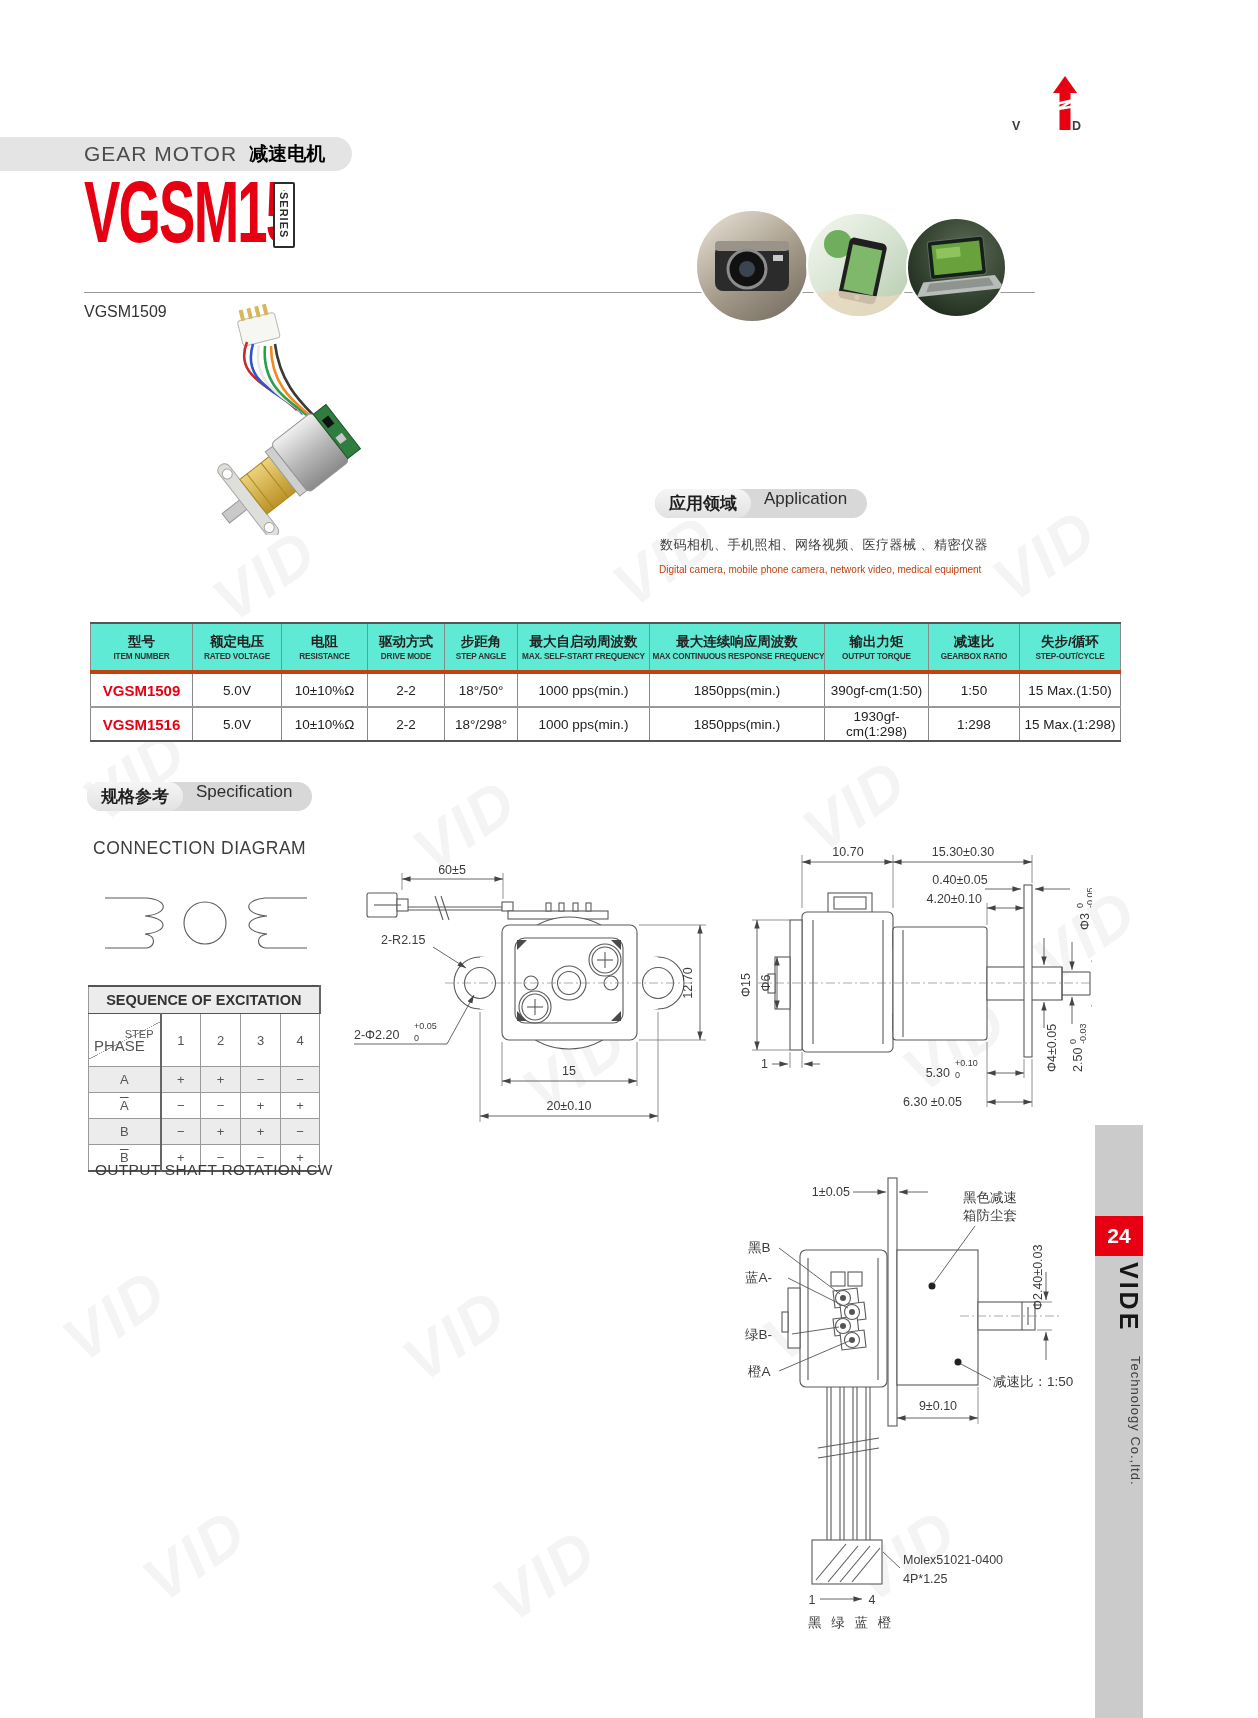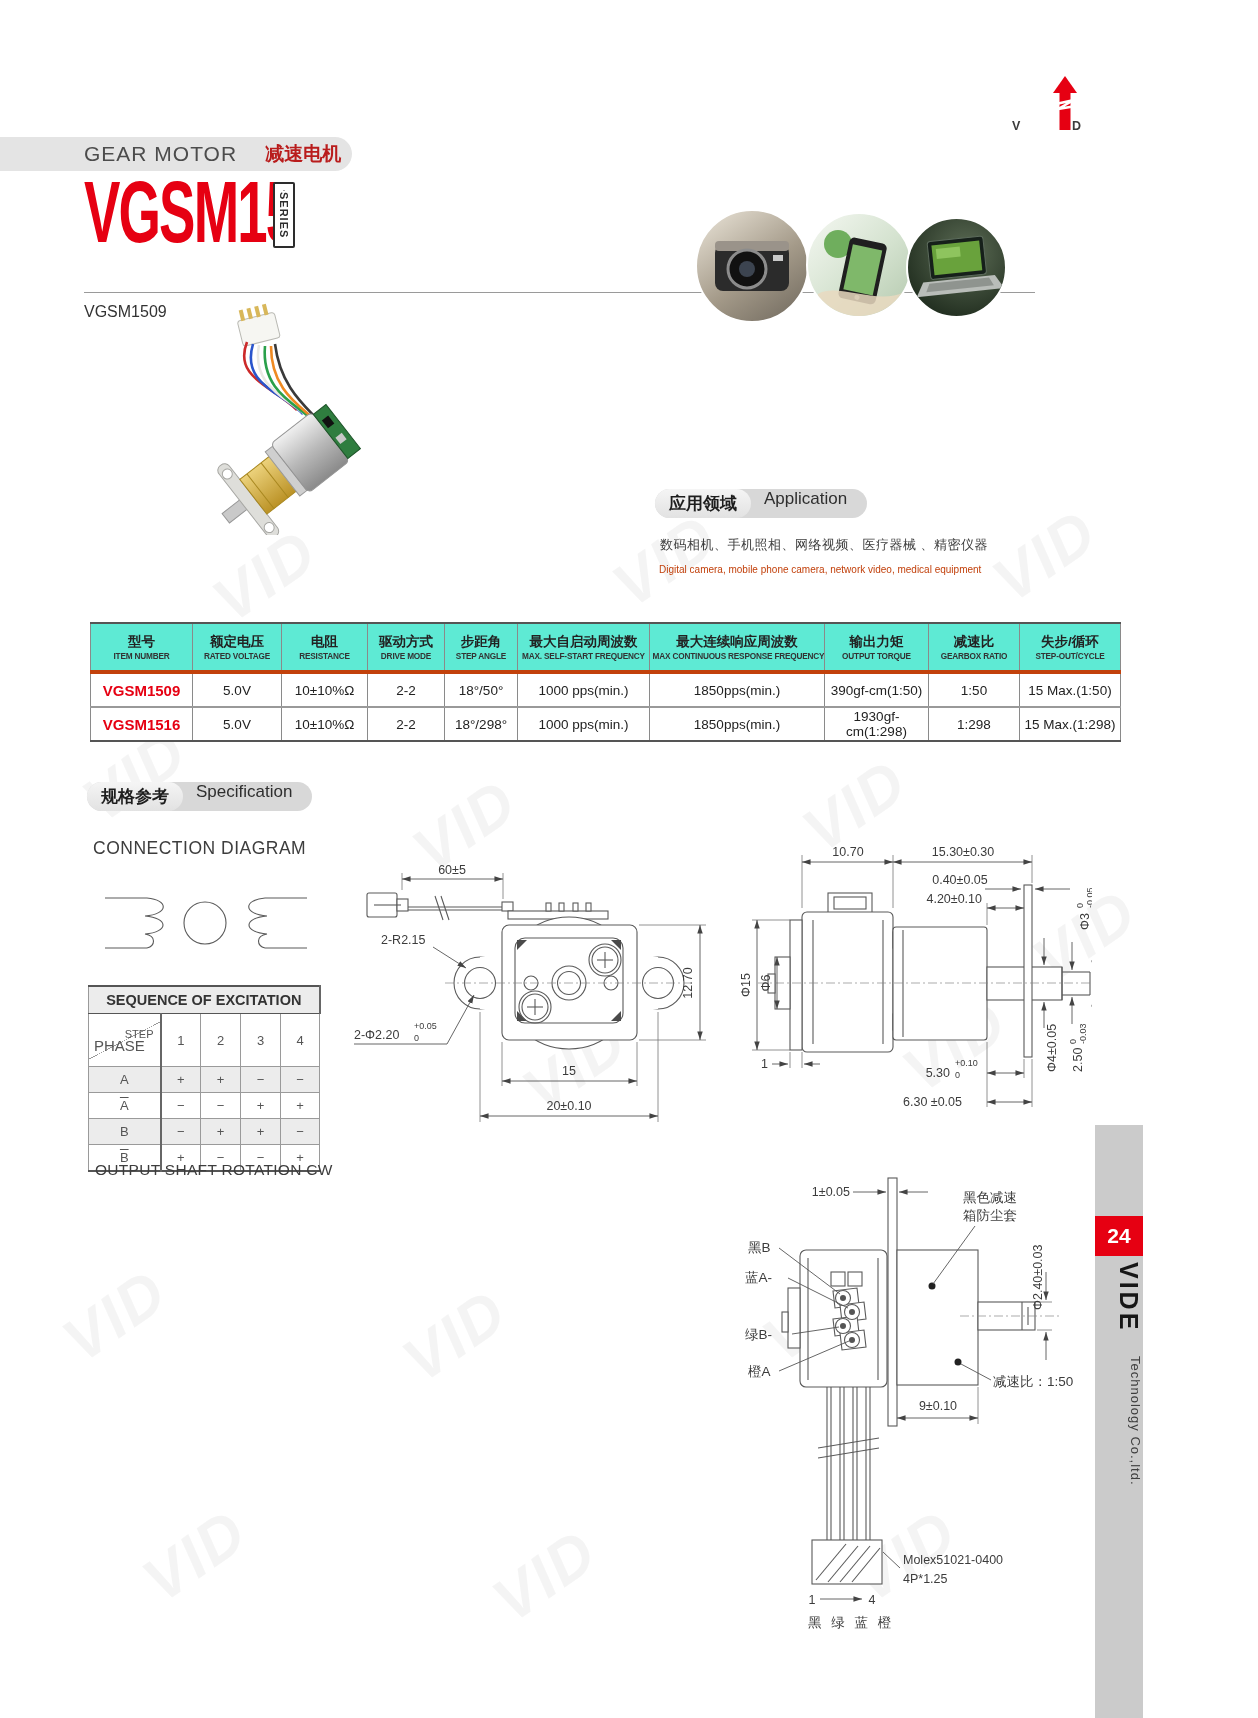--- a/index.html
+++ b/index.html
@@ -4,21 +4,21 @@
 <style>
   html,body{margin:0;padding:0;background:#fff}
   .page{position:relative;width:1258px;height:1718px;background:#fff;overflow:hidden;
         font-family:"Liberation Sans",sans-serif;color:#222}
   .wm{position:absolute;font:italic 800 62px "Liberation Sans",sans-serif;color:#1a1a1a;
       opacity:0.045;transform:rotate(-35deg);letter-spacing:2px;pointer-events:none;user-select:none}
   
   .hdr-bar{position:absolute;left:0;top:137px;width:352px;height:34px;background:#e4e4e4;
            border-radius:0 17px 17px 0;display:flex;align-items:center;padding-left:84px;box-sizing:border-box}
   .hdr-bar .he{font-size:21px;color:#4c4c4c;letter-spacing:1px}
-  .hdr-bar .hc{font-size:19px;color:#b91c1c;font-weight:bold;margin-left:28px}
+  .hdr-bar .hc{font-size:19px;color:#000000;font-weight:bold;margin-left:12px}
   .series-title{position:absolute;left:84px;top:176px;font-size:88px;line-height:72px;font-weight:800;
                 color:#e60012;letter-spacing:-3px;transform:scaleX(0.62);transform-origin:left top;white-space:nowrap}
   .series-badge{position:absolute;left:273px;top:182px;width:22px;height:66px;border:2px solid #2d2d2d;
                 border-radius:2px;box-sizing:border-box;display:flex;flex-direction:column;align-items:center;background:#fff}
   .series-badge .dot{font-size:9px;line-height:8px;color:#2d2d2d}
   .series-badge .txt{writing-mode:vertical-rl;font-size:11px;font-weight:bold;letter-spacing:1px;color:#2d2d2d}
   .rule{position:absolute;left:84px;top:292px;width:951px;height:1px;background:#9a9a9a}
   .model{position:absolute;left:84px;top:303px;font-size:16px;color:#333}
   
   .pill{position:absolute;height:29px;background:#d8d8d8;border-radius:15px;display:flex;align-items:flex-start}

